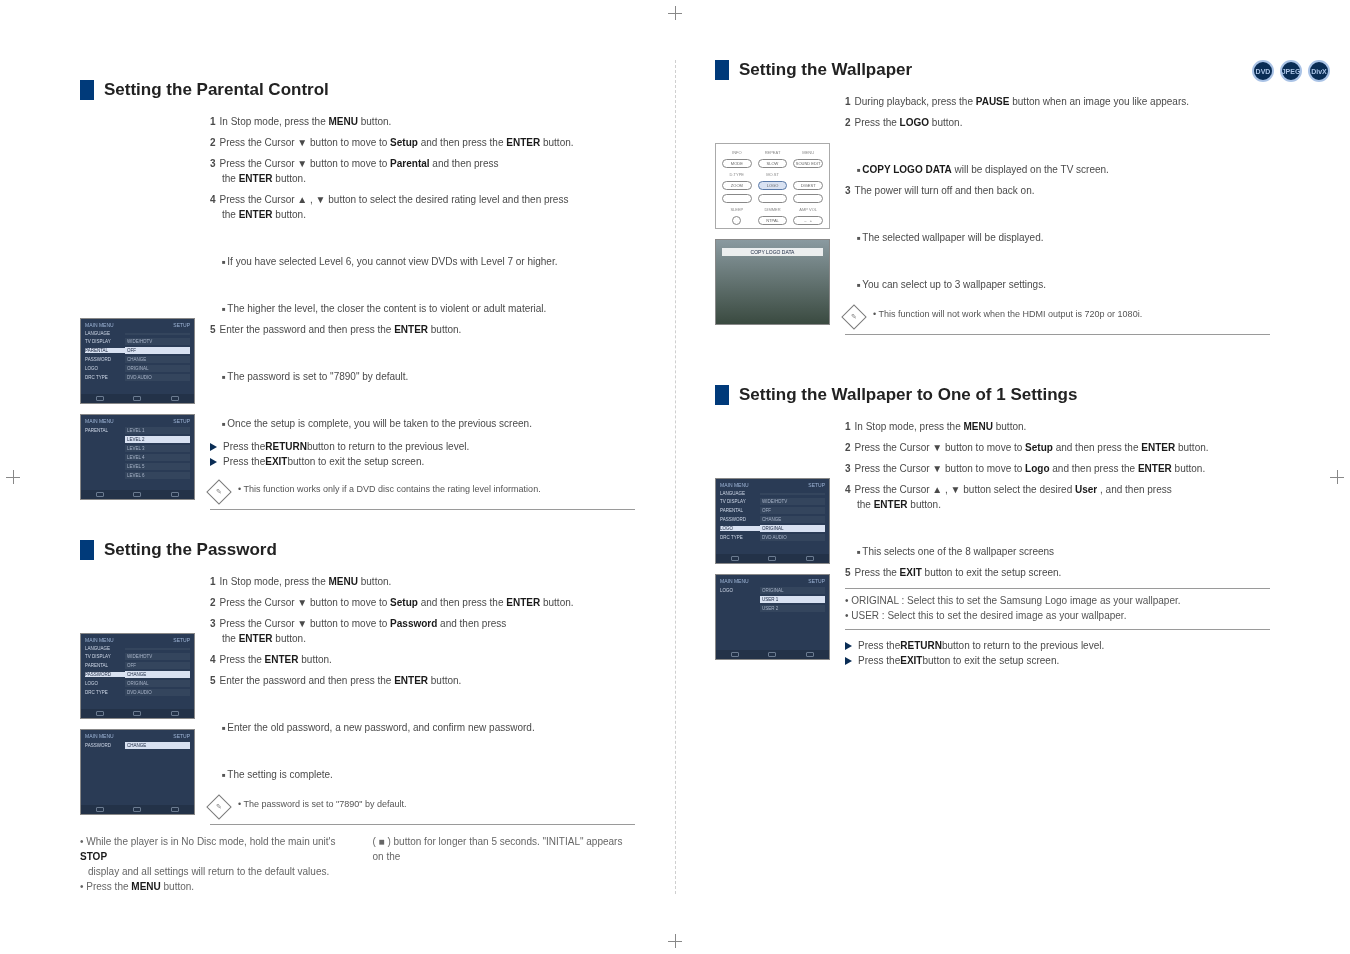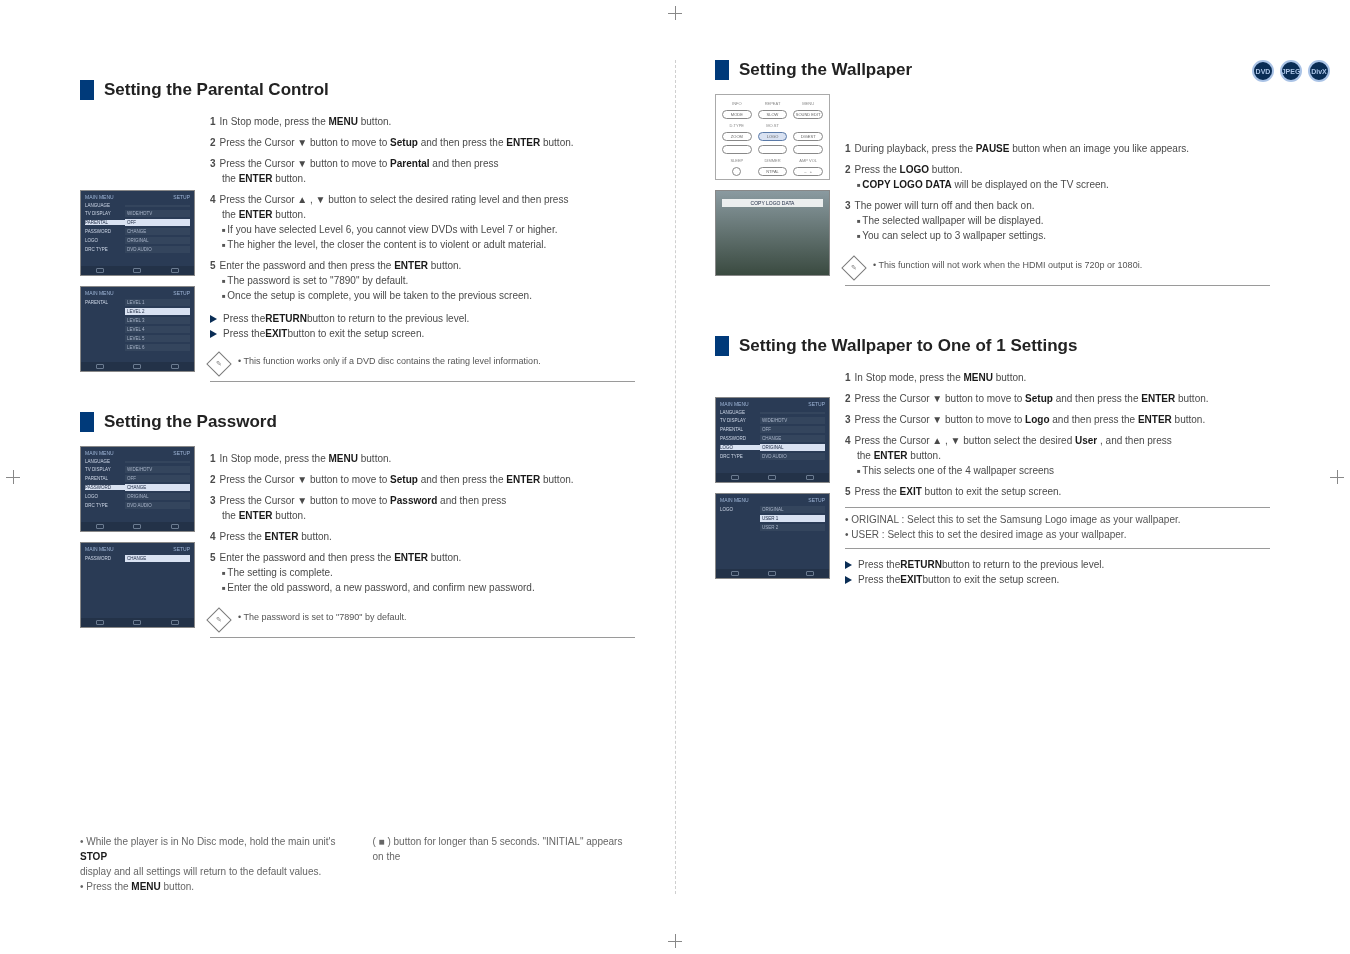--- a/index.html
+++ b/index.html
@@ -92,21 +92,21 @@
   .thumb.remote .lbl{ font-size:4px; color:#888; text-align:center; height:5px; }
 
   .section-body{ display:flex; align-items:flex-end; }
   .steps{ flex:1; }
   .thumbs{ width:130px; }
   .thumbs .thumb{ display:block; margin-bottom:10px; }
 
   .step{ margin-bottom:6px; line-height:1.5; }
   .step .num{ font-weight:700; margin-right:4px; }
   .bold{ font-weight:700; color:#1a1a1a; }
-  .sub{ margin-left:12px; text-indent:-8px; padding-left:8px; }
+  .sub{ margin-left:12px; text-indent:-8px; padding-left:8px;margin-top:32px; }
   .sub::before{ content:"■ "; font-size:6px; vertical-align:middle; color:#555; }
 
   .return-exit{ margin-top:10px; }
   .return-exit .line{ display:flex; align-items:center; margin-bottom:4px; }
   .return-exit .chev{
     display:inline-block; width:0; height:0;
     border-top:4px solid transparent; border-bottom:4px solid transparent;
     border-left:7px solid #0a2d55; margin-right:6px;
   }
 
@@ -342,37 +342,37 @@
               <span></span>
             </div>
         </div>
       </div>
       <div class="steps">
         <div class="step"><span class="num">1</span><span>In Stop mode, press the </span><span class="bold">MENU</span><span> button.</span></div>
         <div class="step"><span class="num">2</span><span>Press the Cursor ▼ button to move to </span><span class="bold">Setup</span><span> and then press the </span><span class="bold">ENTER</span><span> button.</span></div>
         <div class="step"><span class="num">3</span><span>Press the Cursor ▼ button to move to </span><span class="bold">Password</span><span> and then press</span><br><span style="margin-left:12px">the </span><span class="bold">ENTER</span><span> button.</span></div>
         <div class="step"><span class="num">4</span><span>Press the </span><span class="bold">ENTER</span><span> button.</span></div>
         <div class="step"><span class="num">5</span><span>Enter the password and then press the </span><span class="bold">ENTER</span><span> button.</span>
+          <div class="sub">Enter the old password, a new password, and confirm new password.</div>
           <div class="sub">The setting is complete.</div>
-          <div class="sub">Enter the old password, a new password, and confirm new password.</div>
         </div>
         <div class="note">
           <div class="icon">
               <span>✎</span>
             </div>
           <div class="txt"><span class="bullet">The password is set to "7890" by default.</span></div>
         </div>
         <hr class="sep">
       </div>
     </div>
 
     <div class="footnote dual-col">
       <div>
         <span class="bullet">While the player is in No Disc mode, hold the main unit's</span> <span class="bold">STOP</span><br>
-        <span style="margin-left:0">display and all settings will return to the default values.</span><br>
+        <span style="margin-left:8px">display and all settings will return to the default values.</span><br>
         <span class="bullet">Press the </span><span class="bold">MENU</span><span> button.</span>
       </div>
       <div><span>( ■ ) button for longer than 5 seconds. "INITIAL" appears on  the</span></div>
     </div>
   </div>
 
   <div class="page right">
     <div class="caps">
       <div class="cap">DVD</div>
       <div class="cap">JPEG</div>
@@ -497,21 +497,21 @@
               <span></span>
               <span></span>
             </div>
         </div>
       </div>
       <div class="steps">
         <div class="step"><span class="num">1</span><span>In Stop mode, press the </span><span class="bold">MENU</span><span> button.</span></div>
         <div class="step"><span class="num">2</span><span>Press the Cursor ▼ button to move to </span><span class="bold">Setup</span><span> and then press the </span><span class="bold">ENTER</span><span> button.</span></div>
         <div class="step"><span class="num">3</span><span>Press the Cursor ▼ button to move to </span><span class="bold">Logo</span><span> and then press the </span><span class="bold">ENTER</span><span> button.</span></div>
         <div class="step"><span class="num">4</span><span>Press the Cursor ▲ , ▼ button select the desired </span><span class="bold">User</span><span> , and then press</span><br><span style="margin-left:12px">the </span><span class="bold">ENTER</span><span> button.</span>
-          <div class="sub">This selects one of the 4 wallpaper screens</div>
+          <div class="sub">This selects one of the 8 wallpaper screens</div>
         </div>
         <div class="step"><span class="num">5</span><span>Press the </span><span class="bold">EXIT</span><span> button to exit the setup screen.</span></div>
         <hr class="sep">
         <ul class="desc">
           <li class="bullet">ORIGINAL : Select this to set the Samsung Logo image as your wallpaper.</li>
           <li class="bullet">USER : Select this to set the desired image as your wallpaper.</li>
         </ul>
         <hr class="sep">
         <div class="return-exit">
           <div class="line">

